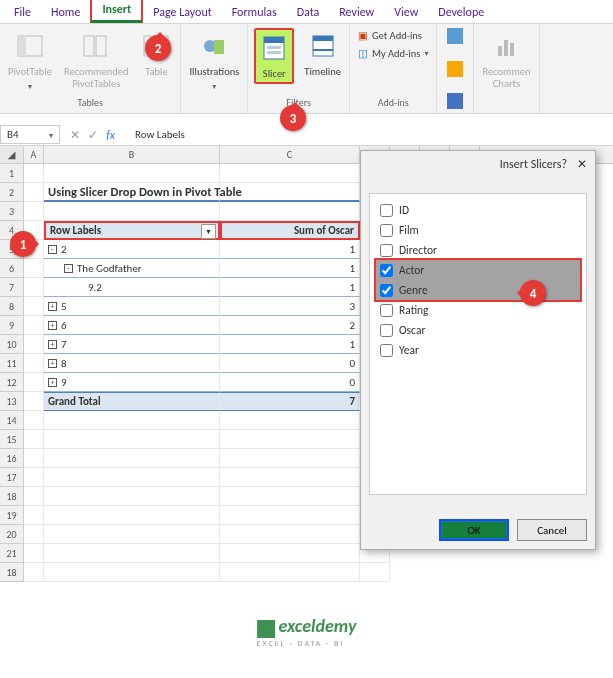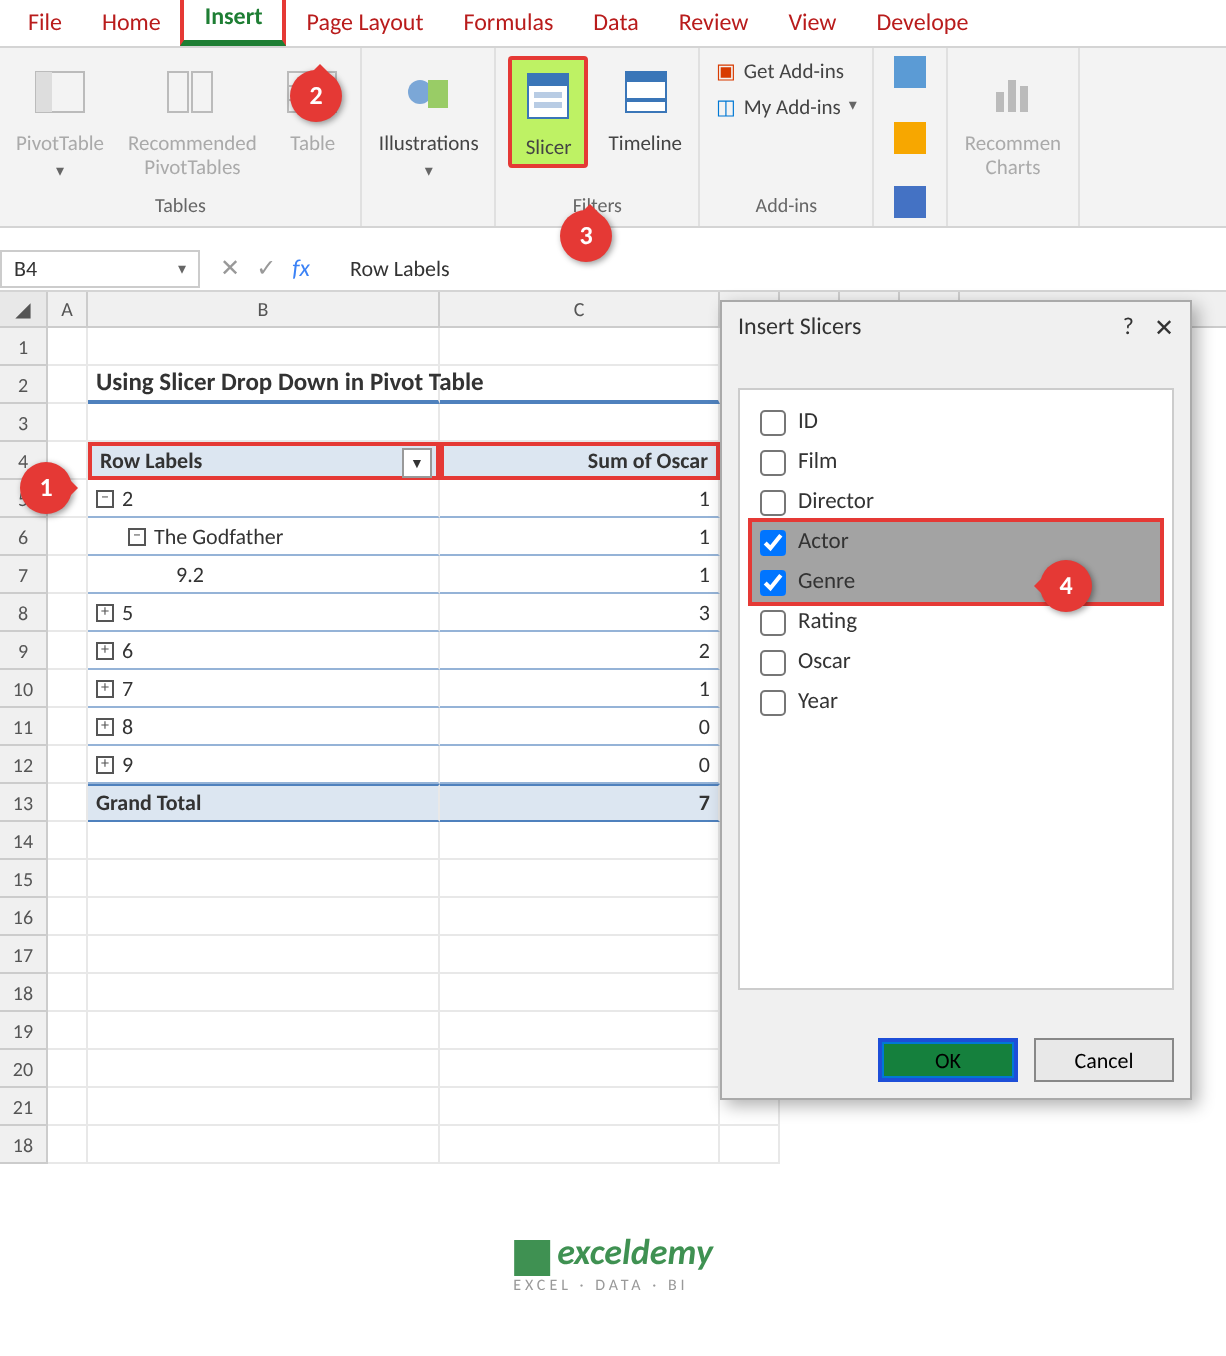--- a/index.html
+++ b/index.html
@@ -1,36 +1,36 @@
 <!DOCTYPE html>
 <html><head>
 <meta charset="utf-8">
 <style>
 * { box-sizing: border-box; margin: 0; padding: 0; font-family: 'Segoe UI', Calibri, sans-serif; }
 body { background: #fff; width: 613px; height: 678px; position: relative; overflow: hidden; font-size: 12px; color: #333; }
 
 
 .tabs { display: flex; height: 24px; border-bottom: 1px solid #d4d4d4; padding-left: 4px; align-items: flex-end; }
-.tab { padding: 4px 10px; font-size: 12px; color: #b91c1c; cursor: pointer; }
+.tab { padding: 4px 10px; font-size: 12px; color: #4c1d95; cursor: pointer; }
 .tab.active { border: 2px solid #e53935; border-bottom: 3px solid #1e7e34; color: #1e7e34; font-weight: 600; }
 
 
 .ribbon { display: flex; background: #f3f3f3; height: 90px; border-bottom: 1px solid #d4d4d4; }
 .group { display: flex; flex-direction: column; padding: 4px 6px; border-right: 1px solid #e0e0e0; align-items: center; justify-content: space-between; }
 .group-items { display: flex; gap: 8px; align-items: flex-start; flex: 1; }
 .group-label { font-size: 10px; color: #666; text-align: center; padding-top: 2px; }
 .btn { display: flex; flex-direction: column; align-items: center; gap: 4px; padding: 2px; font-size: 10.5px; color: #444; cursor: pointer; text-align: center; line-height: 1.1; }
 .btn.disabled { color: #aaa; }
 .btn .icon { width: 32px; height: 32px; display: flex; align-items: center; justify-content: center; }
 .btn.highlighted { border: 2px solid #e53935; background: #bef264; border-radius: 2px; }
 .dropdown-arrow { font-size: 8px; color: #666; }
 
 
 .formula-bar { display: flex; height: 22px; border-bottom: 1px solid #d4d4d4; align-items: center; margin-top: 10px; background: #fff; }
-.name-box { width: 100px; border: 1px solid #ccc; padding: 2px 6px; font-size: 11px; display: flex; justify-content: space-between; align-items: center; }
+.name-box { width: 60px; border: 1px solid #ccc; padding: 2px 6px; font-size: 11px; display: flex; justify-content: space-between; align-items: center; }
 .fx-controls { display: flex; gap: 8px; padding: 0 10px; color: #999; font-size: 12px; align-items: center; }
 .fx-label { font-style: italic; color: #3b82f6; }
 .formula-input { padding-left: 10px; font-size: 11px; }
 
 
 .sheet { position: relative; }
 .colheaders { display: flex; height: 18px; background: #f0f0f0; border-bottom: 1px solid #ccc; }
 .colheader { border-right: 1px solid #ccc; font-size: 10px; color: #555; display: flex; align-items: center; justify-content: center; }
 .colheader.selectall { width: 24px; background: #e8e8e8; }
 .rows { display: flex; flex-direction: column; }
@@ -46,21 +46,21 @@
 .row.r4 .cell.cB, .row.r4 .cell.cC { background: #dce6f1; font-weight: 700; border: 2px solid #e53935; }
 .row.r4 .cell.cB { position: relative; }
 .filter-btn { position: absolute; right: 2px; top: 1px; width: 15px; height: 15px; border: 1px solid #999; background: #fff; display: flex; align-items: center; justify-content: center; font-size: 7px; }
 .pivot-row .cell.cB, .pivot-row .cell.cC { border-bottom: 1px solid #95b3d7; }
 .expand-btn { display: inline-flex; width: 9px; height: 9px; border: 1px solid #555; align-items: center; justify-content: center; font-size: 8px; margin-right: 4px; color: #555; line-height: 1; }
 .row.r13 .cell.cB, .row.r13 .cell.cC { background: #dce6f1; font-weight: 700; border-top: 1px solid #4f81bd; border-bottom: 1px solid #4f81bd; }
 .cell.cC.val { justify-content: flex-end; }
 
 
 .dialog { position: absolute; left: 360px; top: 150px; width: 236px; height: 400px; background: #f0f0f0; border: 1px solid #aaa; box-shadow: 3px 3px 8px rgba(0,0,0,0.3); display: flex; flex-direction: column; }
-.dialog-title { display: flex; justify-content: space-between; padding: 6px 8px; font-size: 12px; }
+.dialog-title { display: flex; justify-content: flex-end; padding: 6px 8px; font-size: 12px; }
 .dialog-title-btns { display: flex; gap: 10px; }
 .dialog-body { flex: 1; background: #fff; margin: 16px 8px; border: 1px solid #ccc; padding: 6px; }
 .check-item { display: flex; align-items: center; gap: 6px; padding: 3px 4px; font-size: 11.5px; }
 .check-item input { width: 13px; height: 13px; }
 .check-item.selected { background: #a3a3a3; }
 .highlight-box { border: 2px solid #e53935; padding: 0; margin: -2px; }
 .dialog-buttons { display: flex; justify-content: flex-end; gap: 8px; padding: 8px; }
 .dlg-btn { width: 70px; height: 22px; border: 1px solid #888; background: #e8e8e8; font-size: 11px; cursor: pointer; }
 .dlg-btn.ok { border: 2px solid #1d4ed8; background: #15803d; outline: 1px solid #0078d7; outline-offset: -3px; }
 

